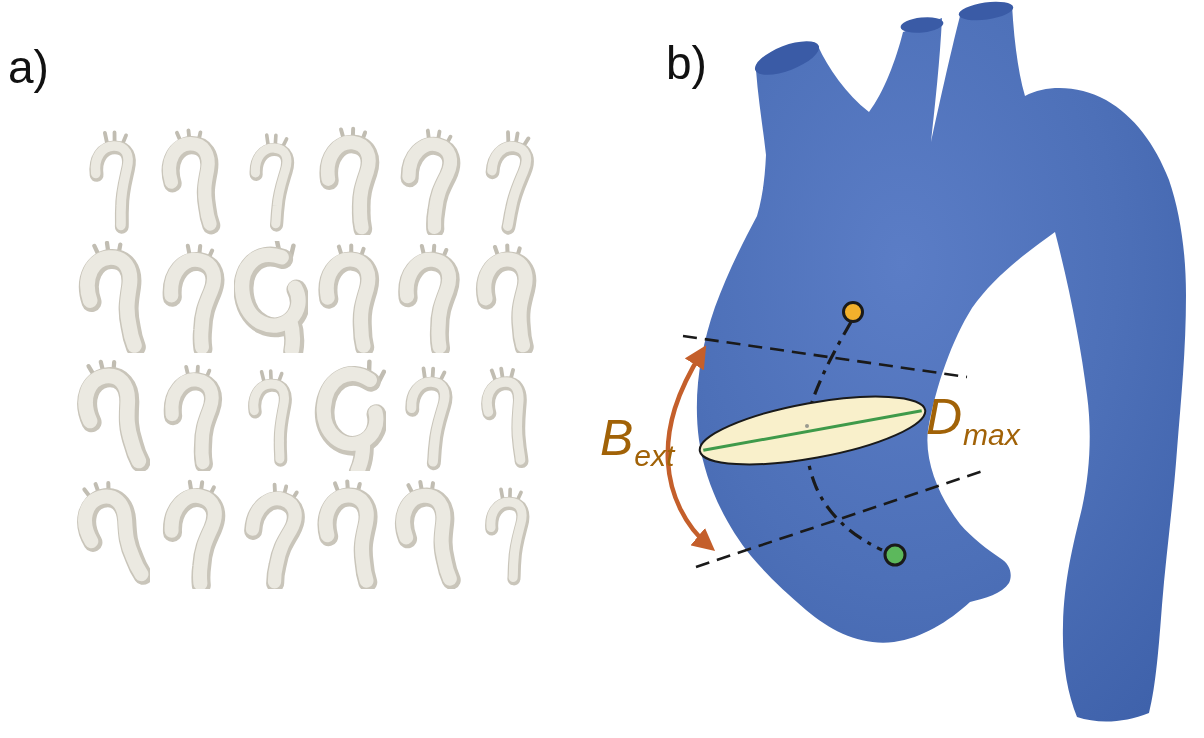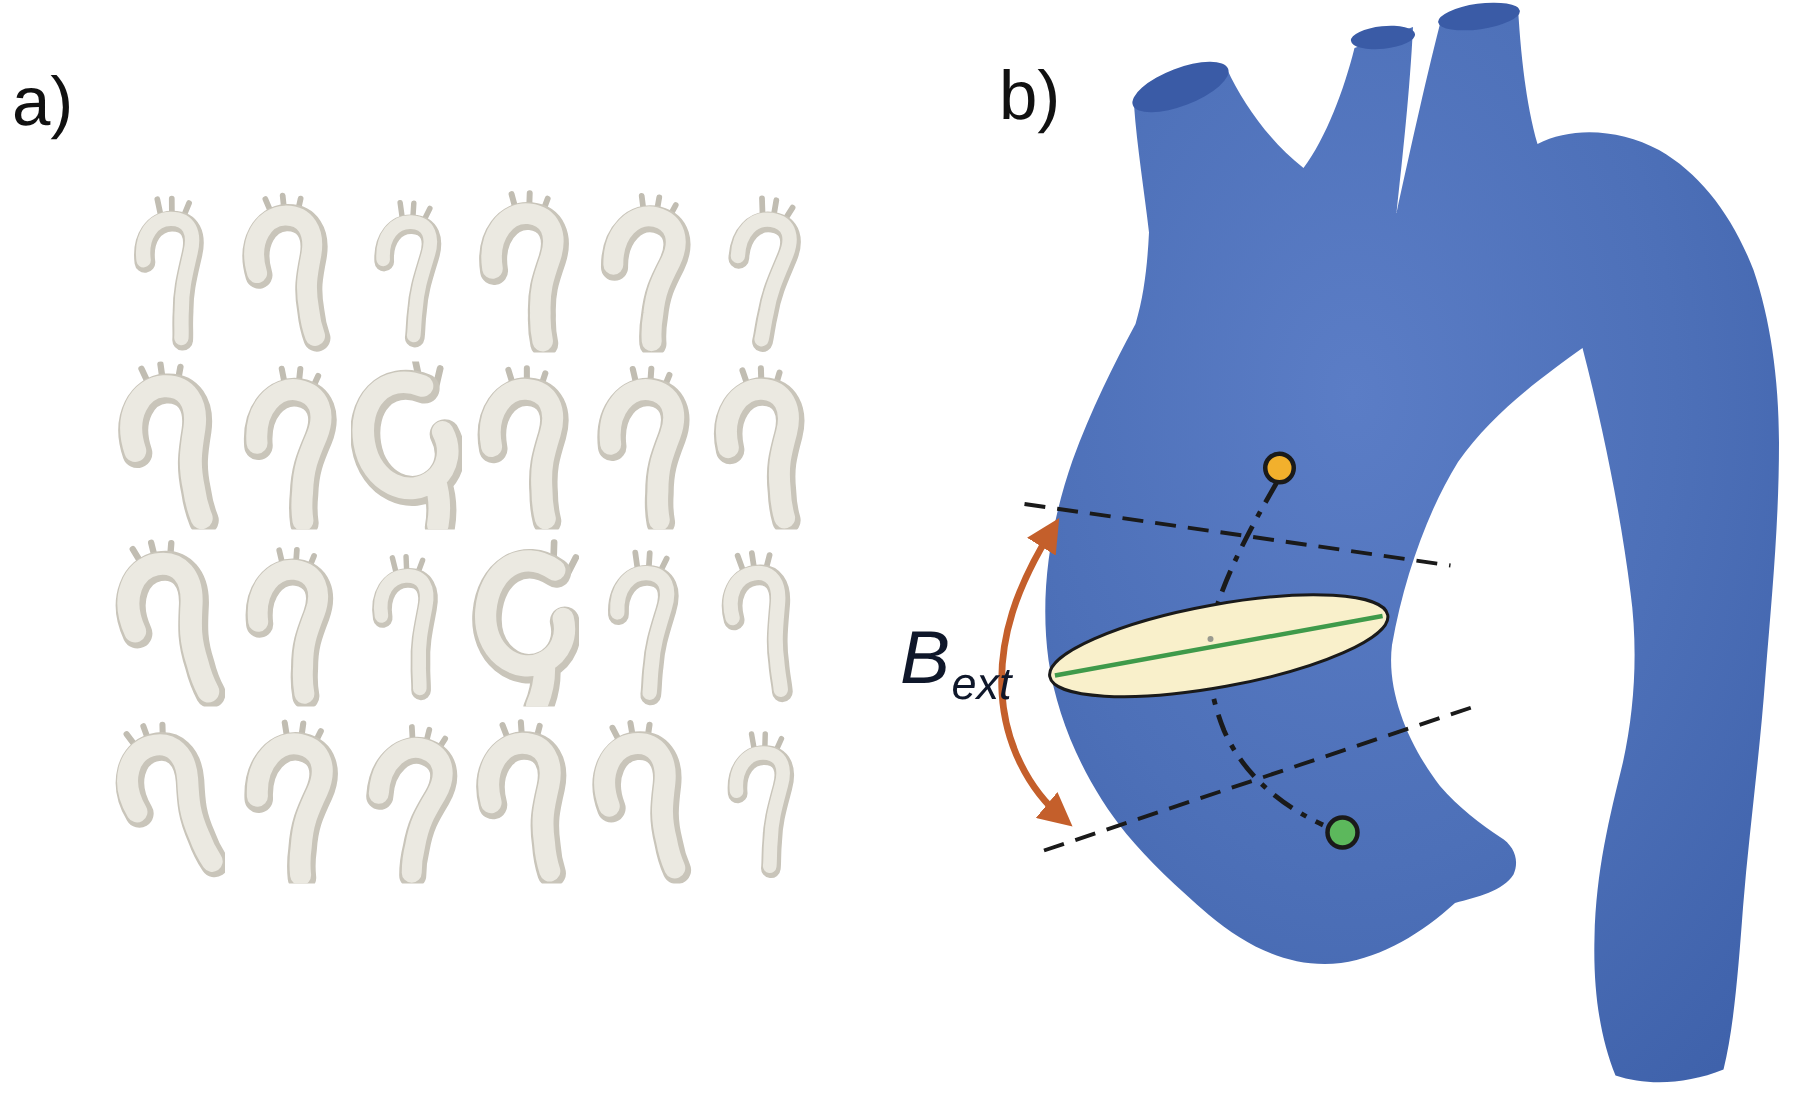--- a/index.html
+++ b/index.html
@@ -4,21 +4,21 @@
 <style>
   html,body{margin:0;padding:0;background:#ffffff;}
   .canvas{
     position:relative;width:1204px;height:738px;background:#ffffff;
     font-family:"Liberation Sans", sans-serif;overflow:hidden;
   }
   .panel-label{
     position:absolute;font-size:46px;color:#111;line-height:1;
   }
   .math-label{
-    position:absolute;font-style:italic;font-size:50px;color:#0f172a;line-height:1;white-space:nowrap;
+    position:absolute;font-style:italic;font-size:50px;color:#a16207;line-height:1;white-space:nowrap;
   }
   .math-label .sub{
     font-size:30px;display:inline-block;transform:translateY(11px);margin-left:1px;
   }
   .mesh-grid{
     position:absolute;left:74px;top:120px;width:472px;height:472px;
     display:grid;grid-template-columns:repeat(6,1fr);grid-template-rows:repeat(4,1fr);
   }
   .cell{display:flex;align-items:center;justify-content:center;}
   svg.scene{position:absolute;left:0;top:0;}
@@ -237,14 +237,17 @@
     </div>
 
   <div class="panel-label" style="left:8px;top:44px">a)</div>
 
   <div class="panel-label" style="left:666px;top:40px">b)</div>
 
   <div class="math-label" style="left:600px;top:413px">
     <span>B</span><span class="sub">ext</span>
   </div>
 
+  <div class="math-label" style="left:926px;top:392px">
+    <span>D</span><span class="sub">max</span>
+  </div>
 
 </div>
 
 </body></html>

